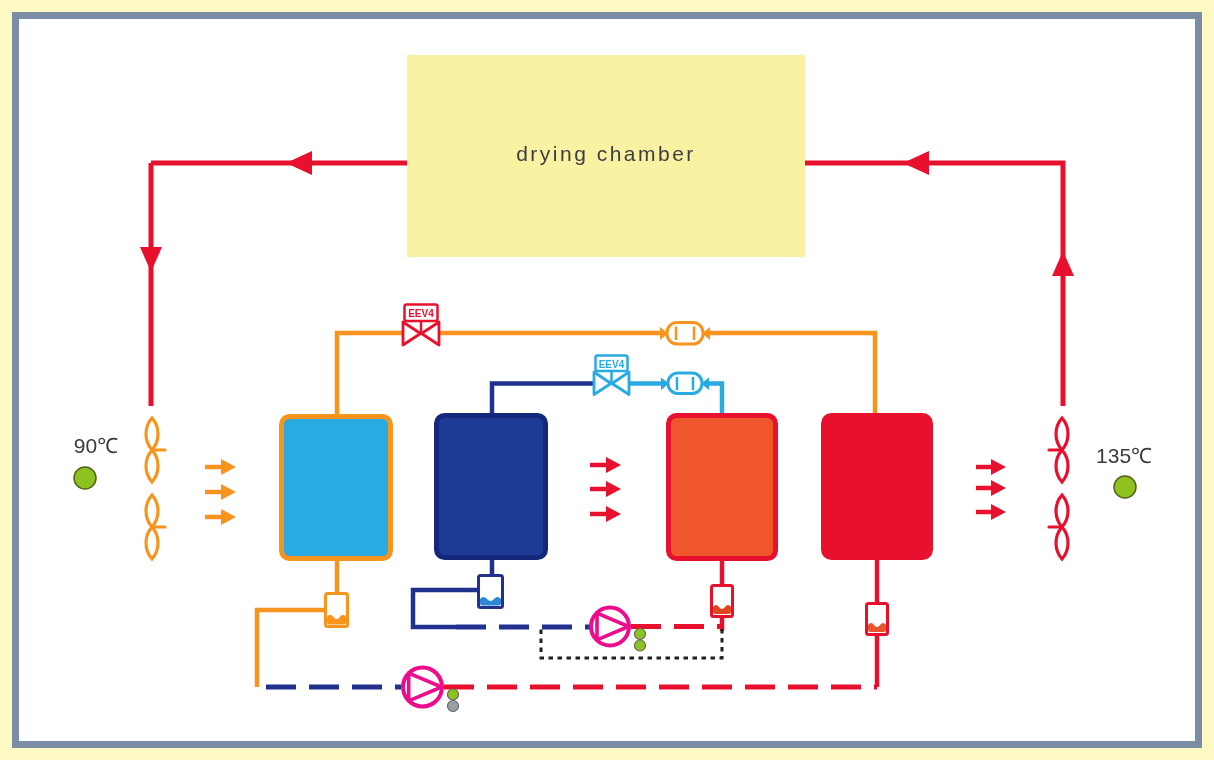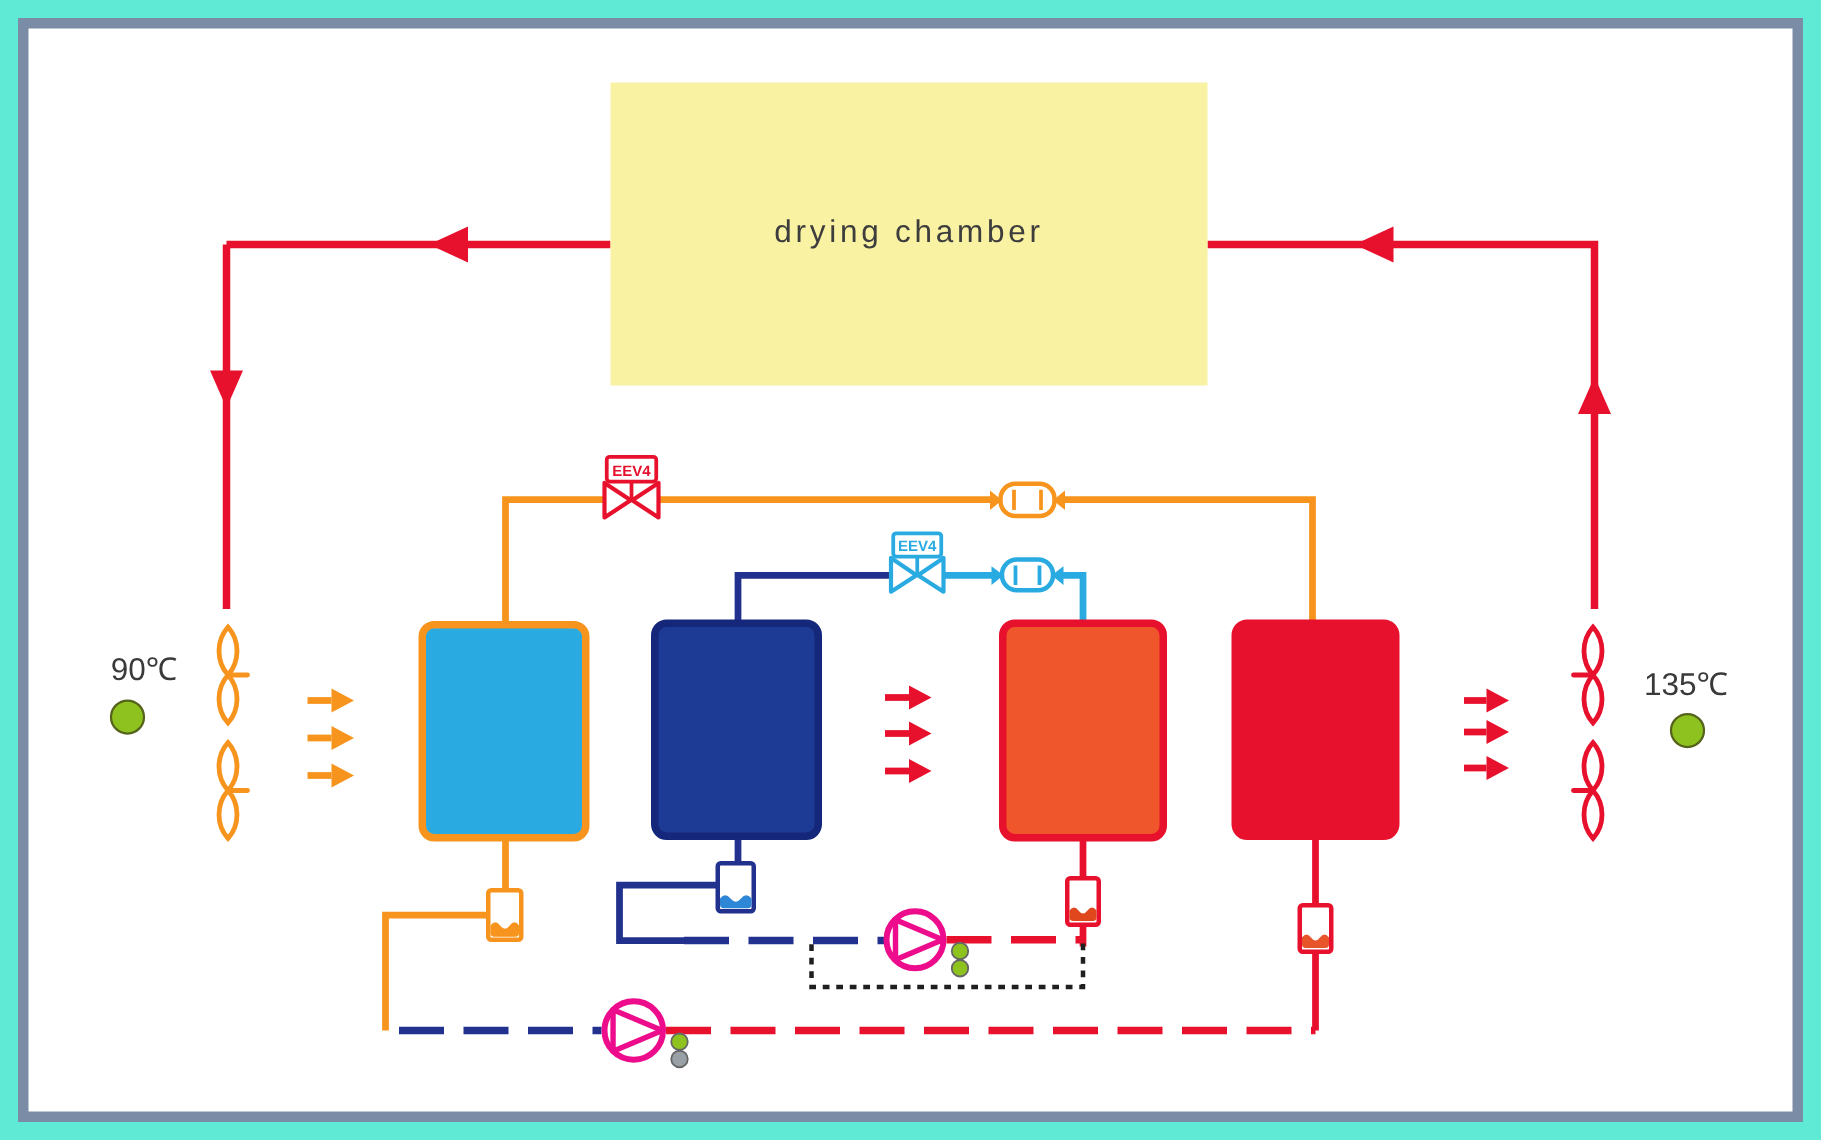--- a/index.html
+++ b/index.html
@@ -1,17 +1,17 @@
 <!DOCTYPE html>
 <html><head>
 <meta charset="utf-8">
 <style>
   html,body{margin:0;padding:0;background:#ffffff;}
   body{width:1214px;height:760px;overflow:hidden;font-family:"Liberation Sans",sans-serif;}
-  .stage{position:relative;width:1214px;height:760px;background:#5eead4;}
+  .stage{position:relative;width:1214px;height:760px;background:#fef9c3;}
   svg{display:block;}
   text{font-family:"Liberation Sans",sans-serif;}
   .chamber-label{font-size:21px;letter-spacing:2.5px;fill:#3d3d3d;}
   .temp-label{font-size:21px;fill:#3a3a3a;}
   .valve-label{font-size:10px;font-weight:bold;}
 </style>
 </head>
 <body>
 
 <div class="stage">

